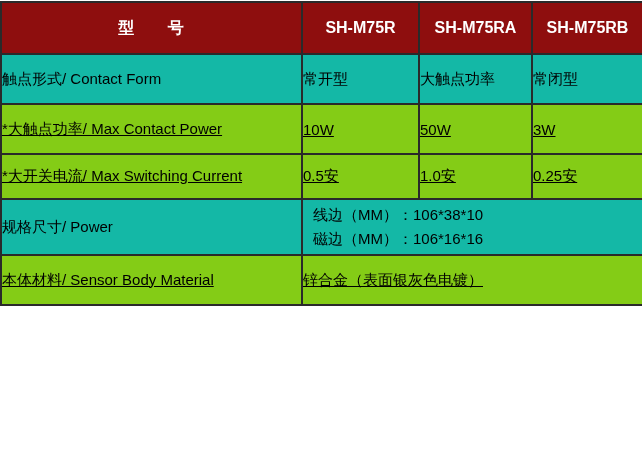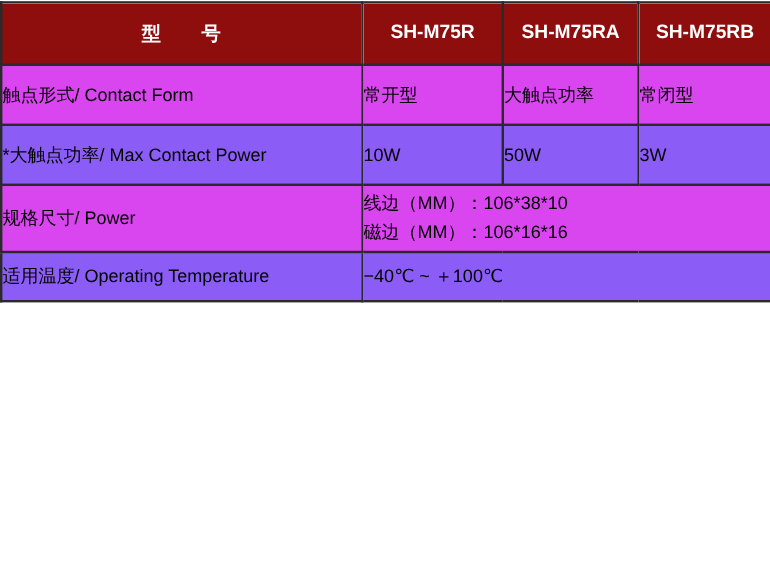--- a/index.html
+++ b/index.html
@@ -40,35 +40,35 @@
     font-size: 19px;
     white-space: pre;
     letter-spacing: 1px;
   }
   
   tr.row td {
     vertical-align: middle;
     color: #000000;
     font-size: 15px;
   }
-  tr.gray td { background: #d946ef; margin-left: 20px; }
-  tr.white td { background: #8b5cf6; }
+  tr.gray td { background: #14b8a6; margin-left: 20px; }
+  tr.white td { background: #84cc16; text-decoration: underline; }
   td.label {
     text-align: left;
     padding-left: 5px;
     padding-right: 4px;
   }
   td.val {
     text-align: left;
   }
   tr.h52 td { height: 48px; }
   tr.h47 td { height: 43px; }
   tr.h58 td { height: 54px; }
   tr.h43 td { height: 39px; }
-  .line { display: block; line-height: 24px; }
+  .line { display: block; line-height: 24px; padding-left: 10px; }
 </style>
 </head>
 <body>
 
 <div class="sheet">
   <table class="spec">
     <colgroup>
       <col style="width:301px">
       <col style="width:117px">
       <col style="width:113px">
@@ -91,30 +91,36 @@
     </tr>
 
     <tr class="row white h52">
       <td class="label">*大触点功率/ Max Contact Power</td>
       <td class="val">10W</td>
       <td class="val">50W</td>
       <td class="val">3W</td>
     </tr>
 
 
+    <tr class="row white h47">
+      <td class="label">*大开关电流/ Max Switching Current</td>
+      <td class="val">0.5安</td>
+      <td class="val">1.0安</td>
+      <td class="val">0.25安</td>
+    </tr>
 
     <tr class="row gray h58">
       <td class="label">规格尺寸/ Power</td>
       <td class="val" colspan="3">
         <span class="line">线边（MM）：106*38*10</span>
         <span class="line">磁边（MM）：106*16*16</span>
       </td>
     </tr>
 
+    <tr class="row white h52">
+      <td class="label">本体材料/ Sensor Body Material</td>
+      <td class="val" colspan="3">锌合金（表面银灰色电镀）</td>
+    </tr>
 
 
-    <tr class="row white h43">
-      <td class="label">适用温度/ Operating Temperature</td>
-      <td class="val" colspan="3">−40℃ ~ ＋100℃</td>
-    </tr>
   </tbody>
     </table>
 </div>
 
 </body></html>

